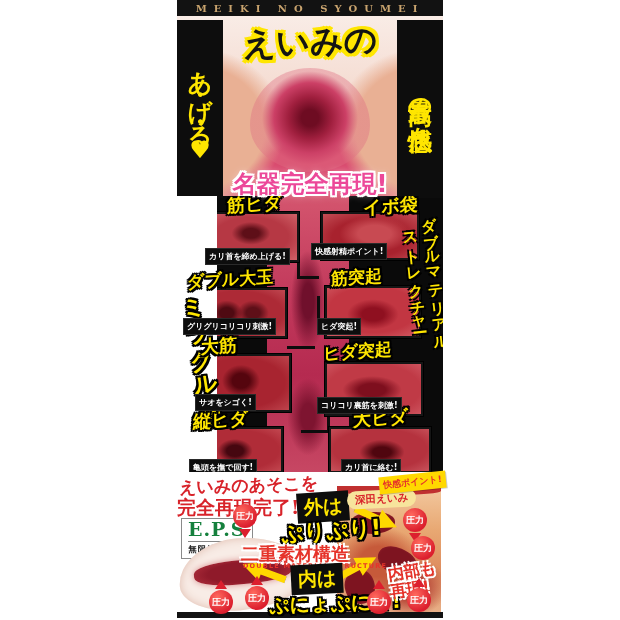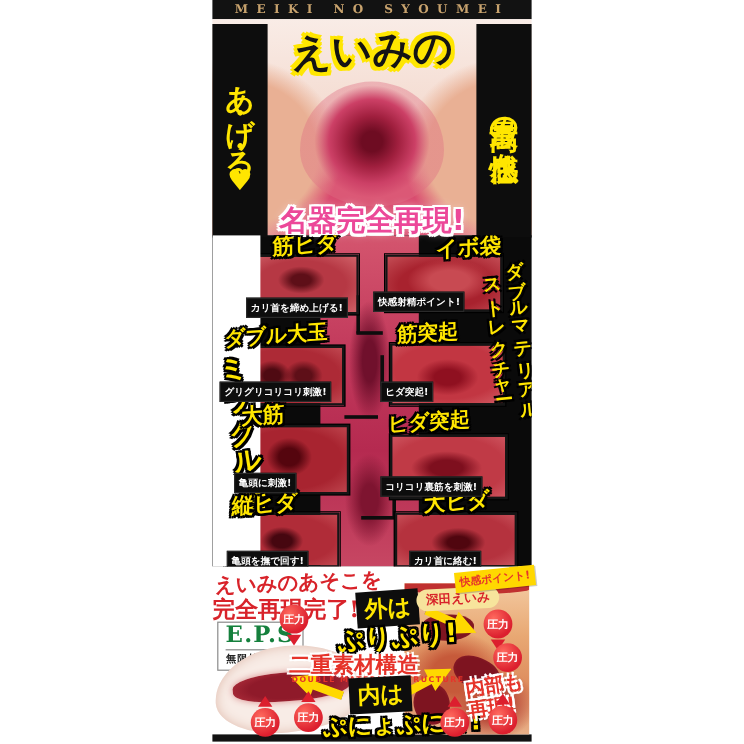--- a/index.html
+++ b/index.html
@@ -189,21 +189,21 @@
       <div class="clabel small" style="left:10px;top:72px;">ダブル大玉</div>
       <div class="photo p3" style="left:12px;top:92px;width:94px;height:46px;"></div>
       <div class="caption" style="left:6px;top:122px;">グリグリコリコリ刺激!</div>
 
       <div class="clabel small" style="left:154px;top:70px;">筋突起</div>
       <div class="photo p4" style="left:148px;top:90px;width:92px;height:48px;"></div>
       <div class="caption" style="left:140px;top:122px;">ヒダ突起!</div>
 
       <div class="clabel" style="left:24px;top:138px;">大筋</div>
       <div class="photo p5" style="left:14px;top:158px;width:96px;height:54px;"></div>
-      <div class="caption" style="left:18px;top:198px;">亀頭に刺激!</div>
+      <div class="caption" style="left:18px;top:198px;">サオをシゴく!</div>
 
       <div class="clabel small" style="left:146px;top:144px;">ヒダ突起</div>
       <div class="photo p6" style="left:148px;top:166px;width:94px;height:50px;"></div>
       <div class="caption" style="left:140px;top:201px;">コリコリ裏筋を刺激!</div>
 
       <div class="clabel" style="left:16px;top:212px;">縦ヒダ</div>
       <div class="photo p7" style="left:10px;top:231px;width:92px;height:42px;"></div>
       <div class="caption" style="left:12px;top:263px;">亀頭を撫で回す!</div>
 
       <div class="clabel" style="left:176px;top:210px;">大ヒダ</div>

